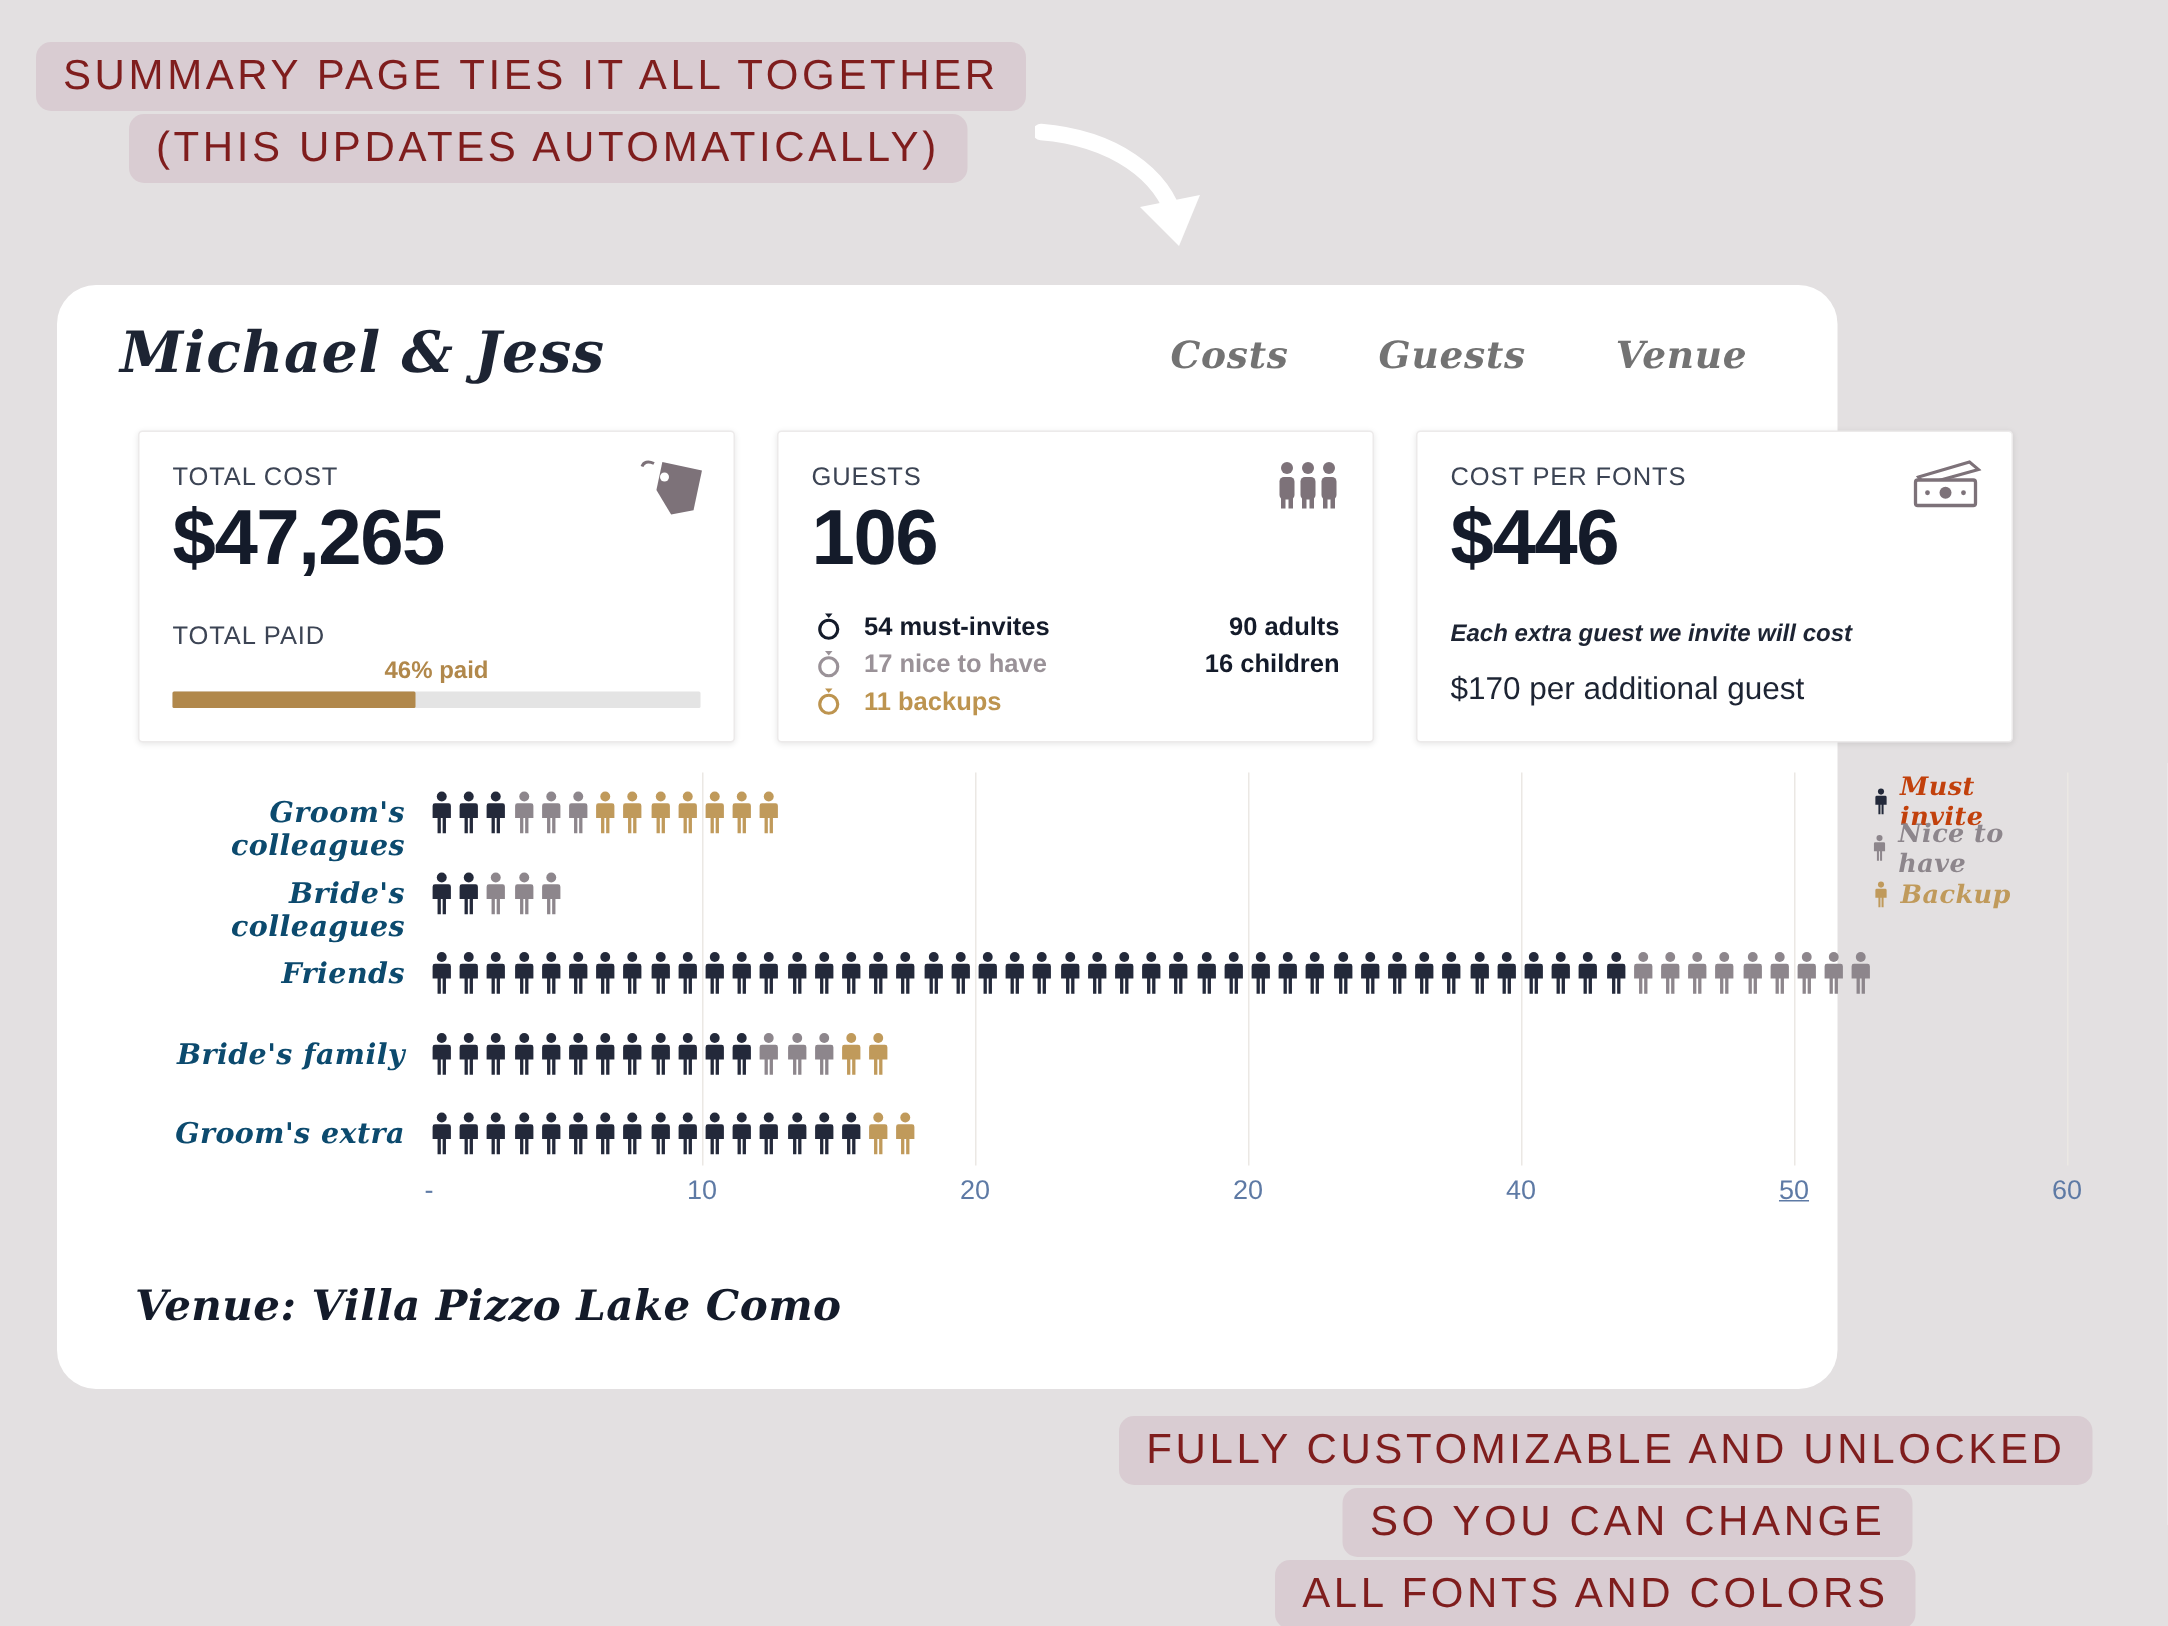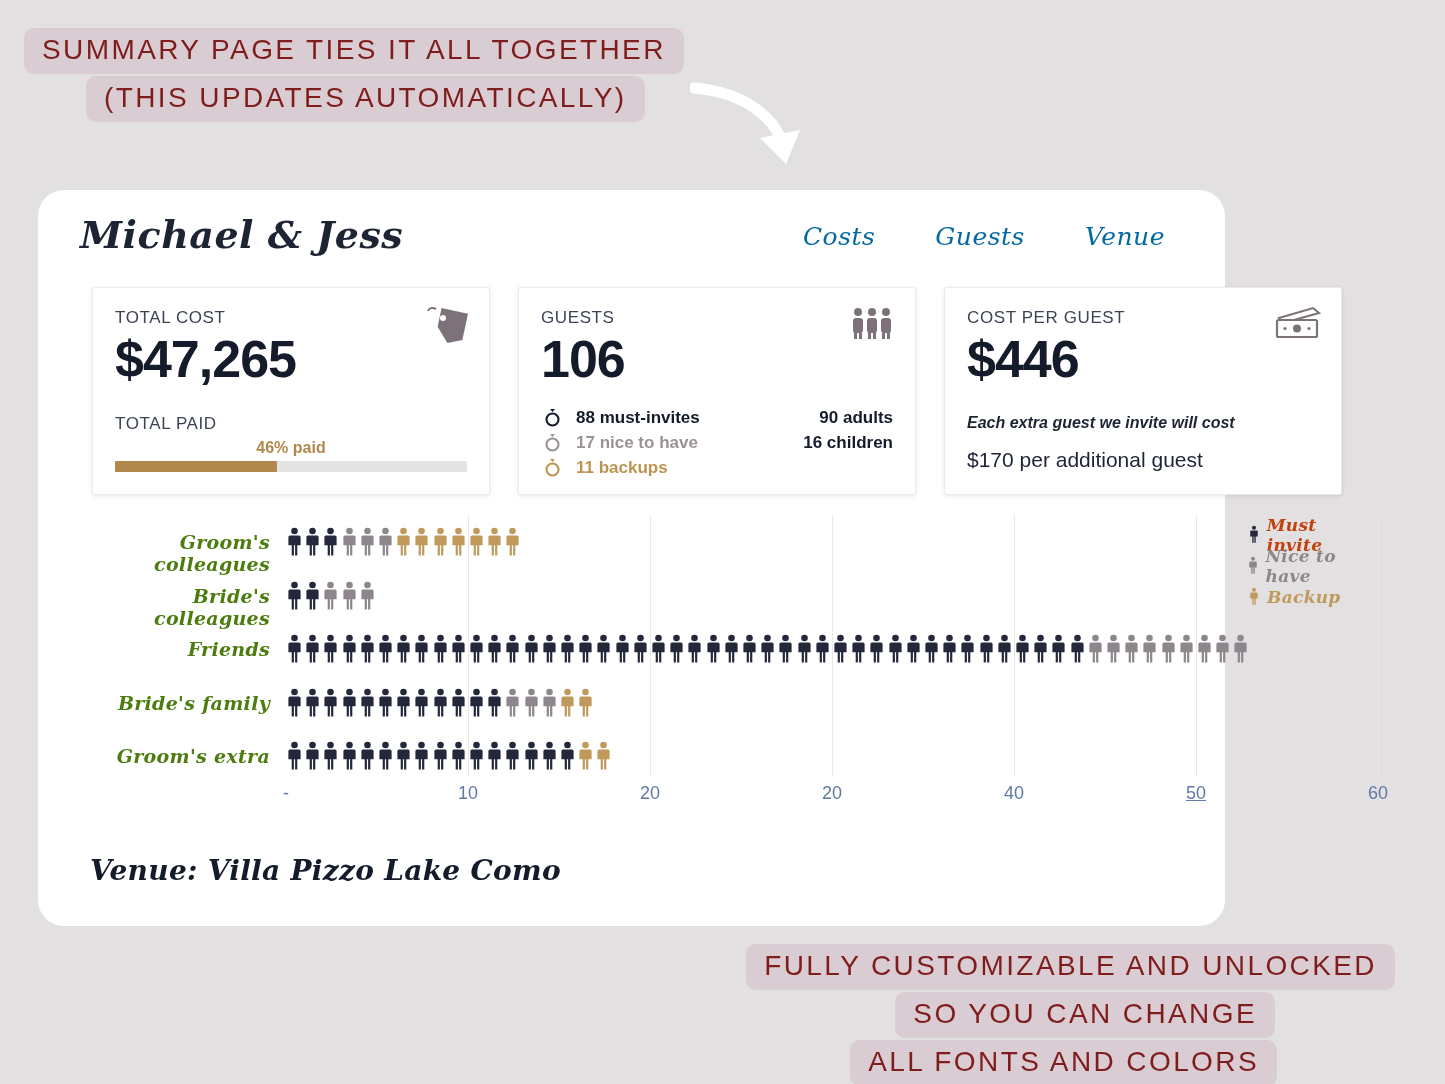--- a/index.html
+++ b/index.html
@@ -36,22 +36,22 @@
     background: #ffffff; border-radius: 26px;
   }
 
   .panel-head { position: absolute; left: 42px; top: 22px; right: 40px; height: 62px; }
   .couple-title {
     font-family: "DejaVu Serif", serif; font-style: italic; font-weight: bold;
     font-size: 38px; color: #1d2433; letter-spacing: 0.5px;
   }
   .nav { position: absolute; right: 20px; top: 10px; display: flex; gap: 60px; }
   .nav-link {
-    font-family: "DejaVu Serif", serif; font-style: italic; font-weight: normal;
-    font-size: 25px; color: #0369a1; letter-spacing: 0.5px; cursor: pointer;
+    font-family: "DejaVu Serif", serif; font-style: italic; font-weight: bold;
+    font-size: 25px; color: #737373; letter-spacing: 0.5px; cursor: pointer;
   }
 
   
   .cards { position: absolute; left: 54px; top: 97px; display: flex; gap: 28px; }
   .card {
     width: 398px; height: 208px; background: #fff;
     border: 1px solid #eceaea; border-radius: 3px;
     box-shadow: 0 1px 4px rgba(0,0,0,0.10); padding: 20px 22px; position: relative;
   }
   .card-label {
@@ -93,21 +93,21 @@
   .plot { position: absolute; left: 208px; top: 0; width: 1092px; height: 262px; }
   .gridline { position: absolute; top: 0; bottom: 0; width: 1px; background: #ebe8e4; }
   .axis-labels { position: absolute; left: 208px; top: 268px; width: 1092px; height: 30px; }
   .tick {
     position: absolute; font-size: 18px; color: #5e7aa5; transform: translateX(-50%);
   }
   .row { position: absolute; left: 0; width: 1290px; height: 42px; }
   .row-label {
     position: absolute; left: 0; width: 192px; text-align: right;
     font-family: "DejaVu Serif", serif; font-style: italic; font-weight: bold;
-    font-size: 19px; color: #4d7c0f; top: 8px; letter-spacing: 0.3px;
+    font-size: 19px; color: #0c4a6e; top: 8px; letter-spacing: 0.3px;
   }
   .figs { position: absolute; left: 208px; top: 0; height: 42px; }
   .fig { position: absolute; top: 4px; }
 
   .legend { position: absolute; left: 1168px; top: 4px; width: 130px; }
   .legend-item { display: flex; align-items: center; height: 31px; }
   .legend-ico { width: 16px; display: flex; justify-content: center; }
   .legend-txt {
     font-family: "DejaVu Serif", serif; font-style: italic; font-weight: bold;
     font-size: 17px; margin-left: 5px; letter-spacing: 0.3px;
@@ -184,21 +184,21 @@
           </g>
         </svg>
         <div class="guest-rows">
           <div class="guest-row">
             <span class="ring-ico">
               <svg width="17" height="19" viewBox="0 0 17 19">
                   <path d="M8.5 4 L6 1 L11 1 Z" fill="#141b2a"></path>
                   <circle cx="8.5" cy="11.5" r="6" stroke="#141b2a" stroke-width="2.1" fill="none"></circle>
                 </svg>
             </span>
-            <span class="g-text c-dark">88 must-invites</span>
+            <span class="g-text c-dark">54 must-invites</span>
             <span class="g-right">90 adults</span>
           </div>
           <div class="guest-row">
             <span class="ring-ico">
               <svg width="17" height="19" viewBox="0 0 17 19">
                   <path d="M8.5 4 L6 1 L11 1 Z" fill="#9a9298"></path>
                   <circle cx="8.5" cy="11.5" r="6" stroke="#9a9298" stroke-width="2.1" fill="none"></circle>
                 </svg>
             </span>
             <span class="g-text c-grey">17 nice to have</span>
@@ -210,21 +210,21 @@
                   <path d="M8.5 4 L6 1 L11 1 Z" fill="#bd944f"></path>
                   <circle cx="8.5" cy="11.5" r="6" stroke="#bd944f" stroke-width="2.1" fill="none"></circle>
                 </svg>
             </span>
             <span class="g-text c-tan">11 backups</span>
           </div>
         </div>
       </div>
 
       <div class="card">
-        <div class="card-label">COST PER GUEST</div>
+        <div class="card-label">COST PER FONTS</div>
         <div class="card-value">$446</div>
         <svg class="card-icon" width="48" height="34" viewBox="0 0 48 34">
           <path d="M6 12 L40 2 L46 7 L10 17 Z" fill="#ffffff" stroke="#7d7279" stroke-width="2"></path>
           <rect x="4" y="14" width="40" height="17" rx="1.5" fill="#ffffff" stroke="#7d7279" stroke-width="2.2"></rect>
           <circle cx="24" cy="22.5" r="4" fill="#7d7279"></circle>
           <circle cx="12" cy="22.5" r="1.6" fill="#7d7279"></circle>
           <circle cx="36" cy="22.5" r="1.6" fill="#7d7279"></circle>
         </svg>
         <div class="cpg-note">Each extra guest we invite will cost</div>
         <div class="cpg-line">$170 per additional guest</div>

